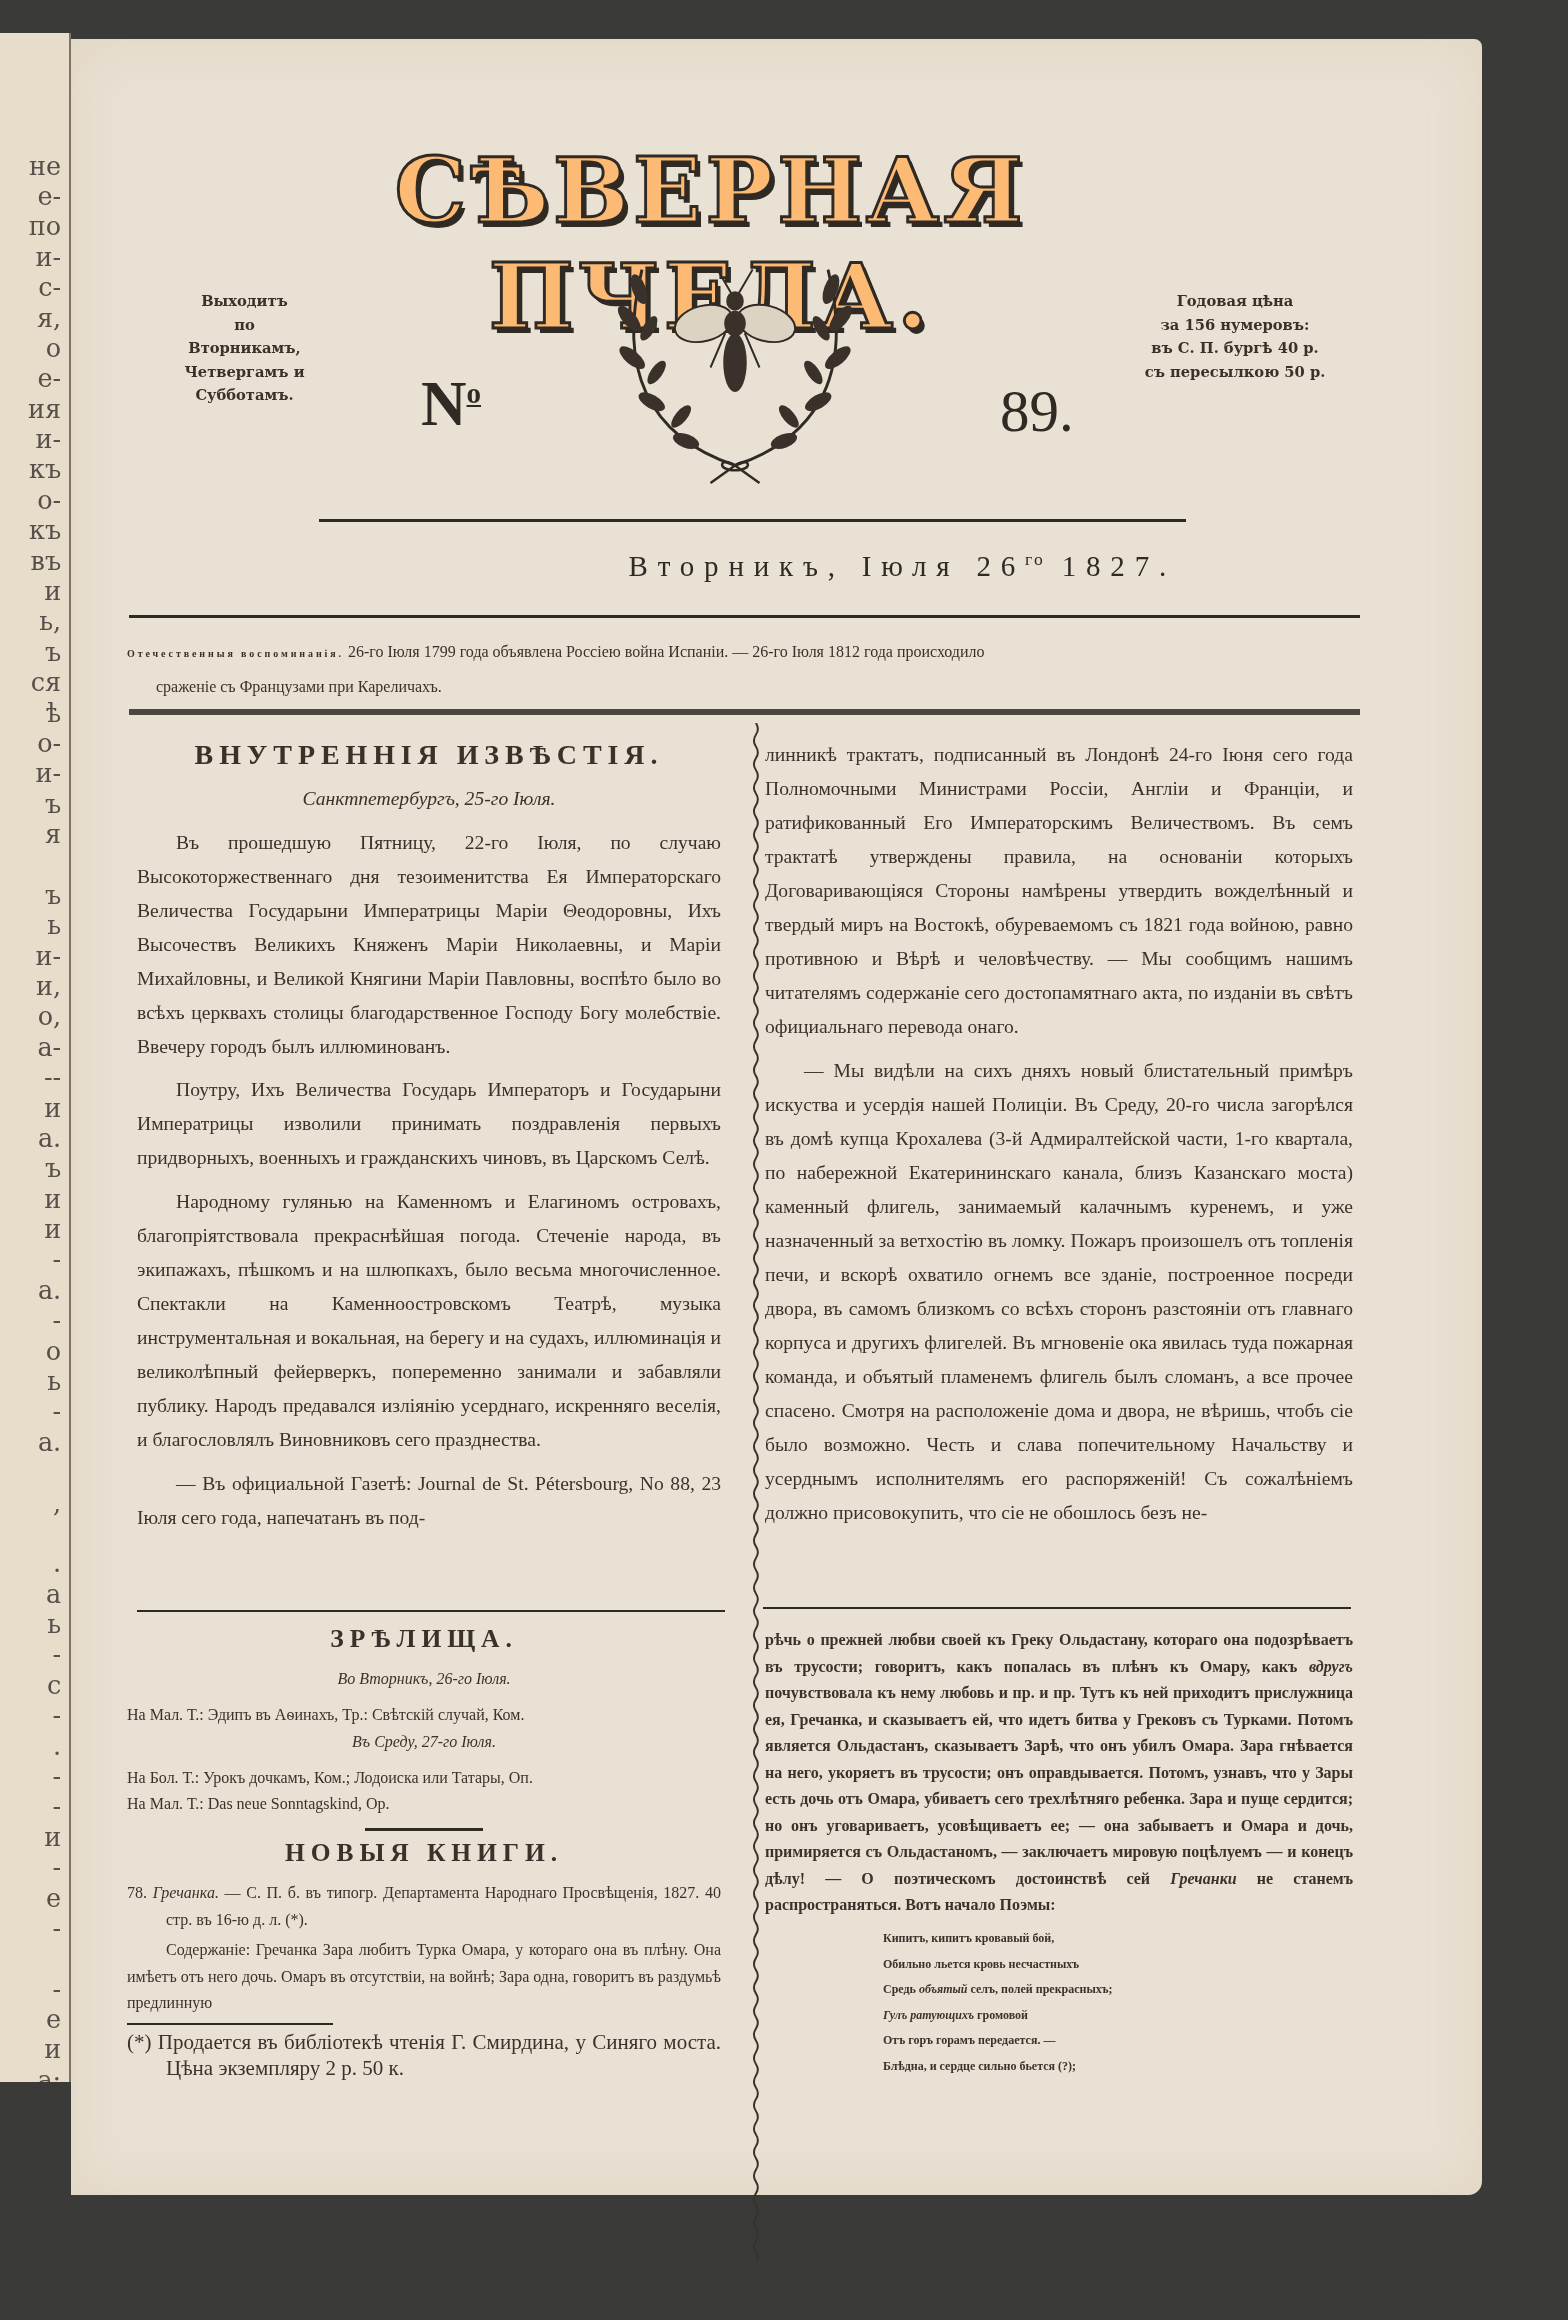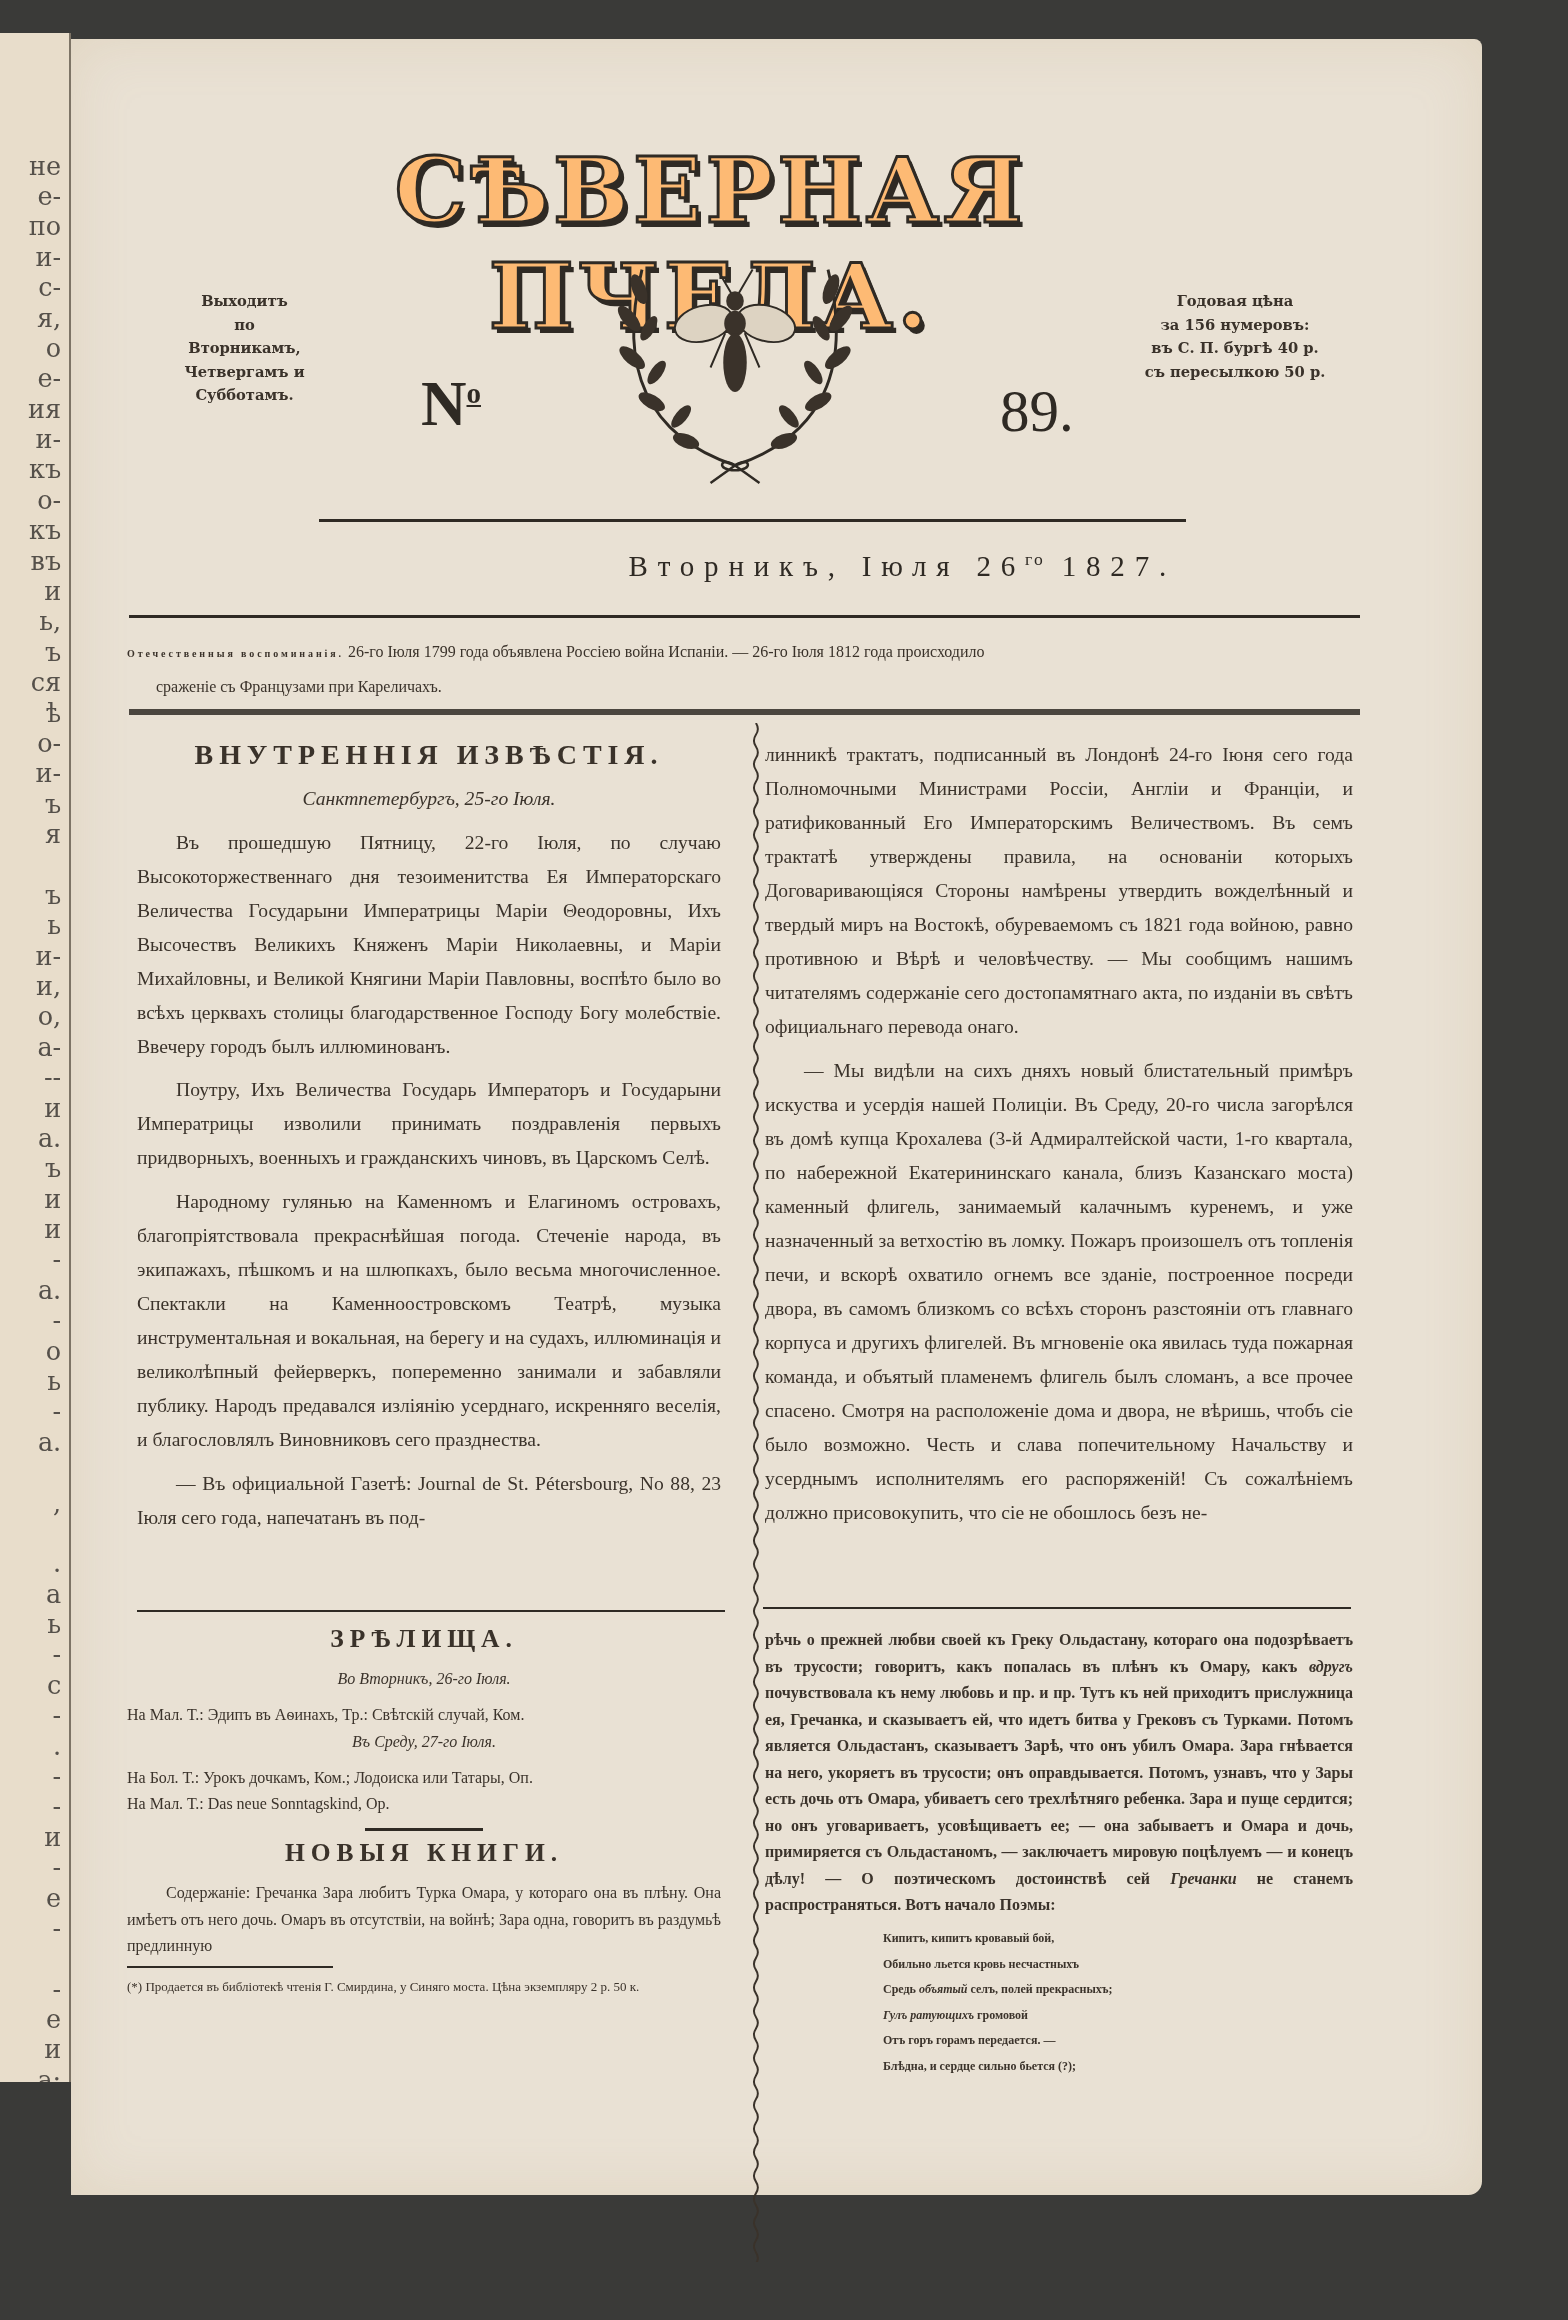--- a/index.html
+++ b/index.html
@@ -72,21 +72,21 @@
   .hang { padding-left: 39px; text-indent: -39px !important; }
   .col-left { left: 137px; top: 738px; width: 584px; }
   .col-right { left: 765px; top: 738px; width: 588px; }
   .col-right-low { left: 765px; top: 1627px; width: 588px; font-weight: bold; }
   .col-left-low { left: 127px; top: 1612px; width: 594px; }
   .poem { padding-left: 118px; text-align: left; }
   .poem div { line-height: 25.5px; font-size: 12px; }
   .divider-wave {
     left: 751px; top: 723px; width: 9.8px; height: 1539px; overflow: hidden;
   }
-  .footnote { font-size: 13px; line-height: 25.5px; }
+  .footnote { font-size: 21px; line-height: 25.5px; }
   .it { font-style: italic; }
 </style>
 </head>
 <body>
 
 <div class="prev-page" id="prevPage">
     <div class="frag" style="top: 118px;">не</div>
     <div class="frag" style="top: 148px;">е-</div>
     <div class="frag" style="top: 178px;">по</div>
     <div class="frag" style="top: 209px;">и-</div>
@@ -245,20 +245,21 @@
 
 <div class="col col-left-low" style="top:1622px;">
   <p class="h-section" style="font-size:25.5px;">ЗРѢЛИЩА.</p>
   <p class="h-sub small">Во Вторникъ, 26-го Іюля.</p>
   <p class="small hang" style="margin:0;">На Мал. Т.: Эдипъ въ Аѳинахъ, Тр.: Свѣтскій случай, Ком.</p>
   <p class="h-sub small">Въ Среду, 27-го Іюля.</p>
   <p class="small hang" style="margin:0;">На Бол. Т.: Урокъ дочкамъ, Ком.; Лодоиска или Татары, Оп.</p>
   <p class="small hang" style="margin:0 0 9.8px 0;">На Мал. Т.: Das neue Sonntagskind, Op.</p>
   <div style="width:118px; height:2.9px; background:#2f2a24; margin:7.8px auto 5.9px auto;"></div>
   <p class="h-section" style="font-size:25.5px;">НОВЫЯ КНИГИ.</p>
+  <p class="small hang" style="margin:0 0 3.9px 0;"><span>78.</span> <span class="it">Гречанка.</span><span> — С. П. б. въ типогр. Департамента Народнаго Просвѣщенія, 1827. 40 стр. въ 16-ю д. л. (*).</span></p>
   <p class="small" style="margin:0 0 5.9px 0;">Содержаніе: Гречанка Зара любитъ Турка Омара, у котораго она въ плѣну. Она имѣетъ отъ него дочь. Омаръ въ отсутствіи, на войнѣ; Зара одна, говоритъ въ раздумьѣ предлинную</p>
   <div style="width:206px; height:2px; background:#2f2a24; margin:3.9px 0 5.9px 0;"></div>
   <p class="footnote hang" style="margin:0;">(*) Продается въ библіотекѣ чтенія Г. Смирдина, у Синяго моста. Цѣна экземпляру 2 р. 50 к.</p>
 </div>
 
 <div class="col col-right">
   <p class="noindent">линникѣ трактатъ, подписанный въ Лондонѣ 24-го Іюня сего года Полномочными Министрами Россіи, Англіи и Франціи, и ратификованный Его Императорскимъ Величествомъ. Въ семъ трактатѣ утверждены правила, на основаніи которыхъ Договаривающіяся Стороны намѣрены утвердить вожделѣнный и твердый миръ на Востокѣ, обуреваемомъ съ 1821 года войною, равно противною и Вѣрѣ и человѣчеству. — Мы сообщимъ нашимъ читателямъ содержаніе сего достопамятнаго акта, по изданіи въ свѣтъ официальнаго перевода онаго.</p>
   <p>— Мы видѣли на сихъ дняхъ новый блистательный примѣръ искуства и усердія нашей Полиціи. Въ Среду, 20-го числа загорѣлся въ домѣ купца Крохалева (3-й Адмиралтейской части, 1-го квартала, по набережной Екатерининскаго канала, близъ Казанскаго моста) каменный флигель, занимаемый калачнымъ куренемъ, и уже назначенный за ветхостію въ ломку. Пожаръ произошелъ отъ топленія печи, и вскорѣ охватило огнемъ все зданіе, построенное посреди двора, въ самомъ близкомъ со всѣхъ сторонъ разстояніи отъ главнаго корпуса и другихъ флигелей. Въ мгновеніе ока явилась туда пожарная команда, и объятый пламенемъ флигель былъ сломанъ, а все прочее спасено. Смотря на расположеніе дома и двора, не вѣришь, чтобъ сіе было возможно. Честь и слава попечительному Начальству и усерднымъ исполнителямъ его распоряженій! Съ сожалѣніемъ должно присовокупить, что сіе не обошлось безъ не-</p>
 </div>
 

